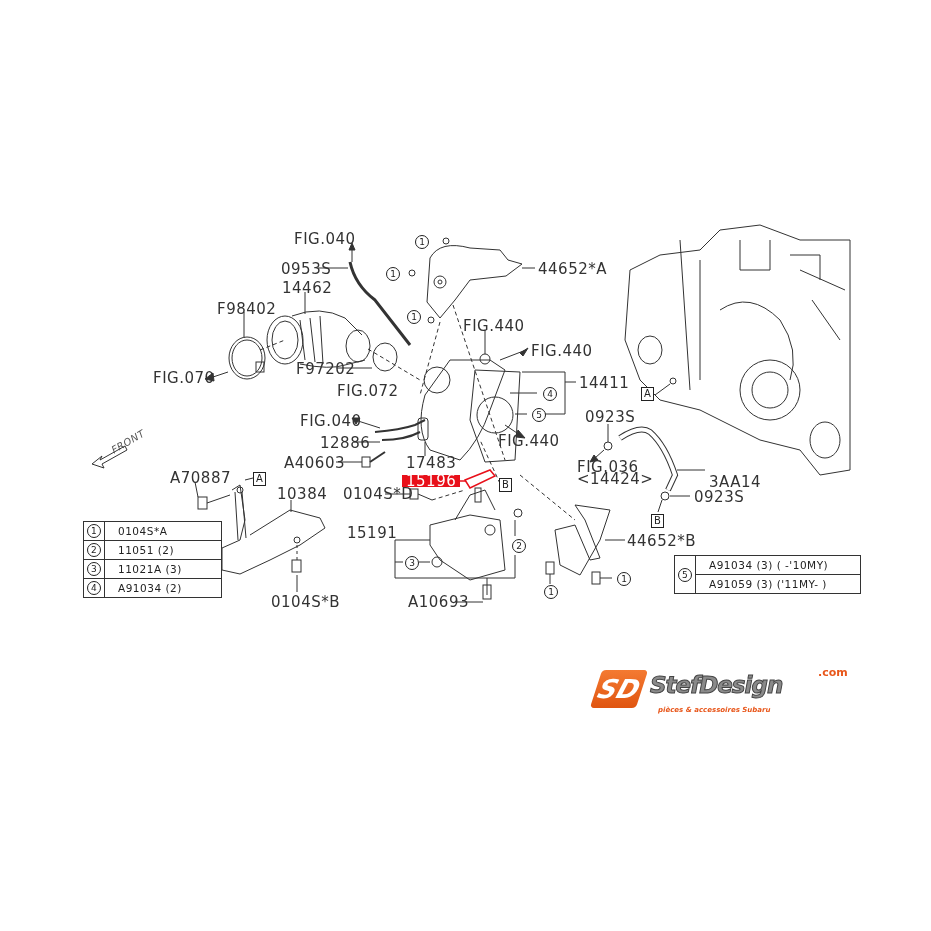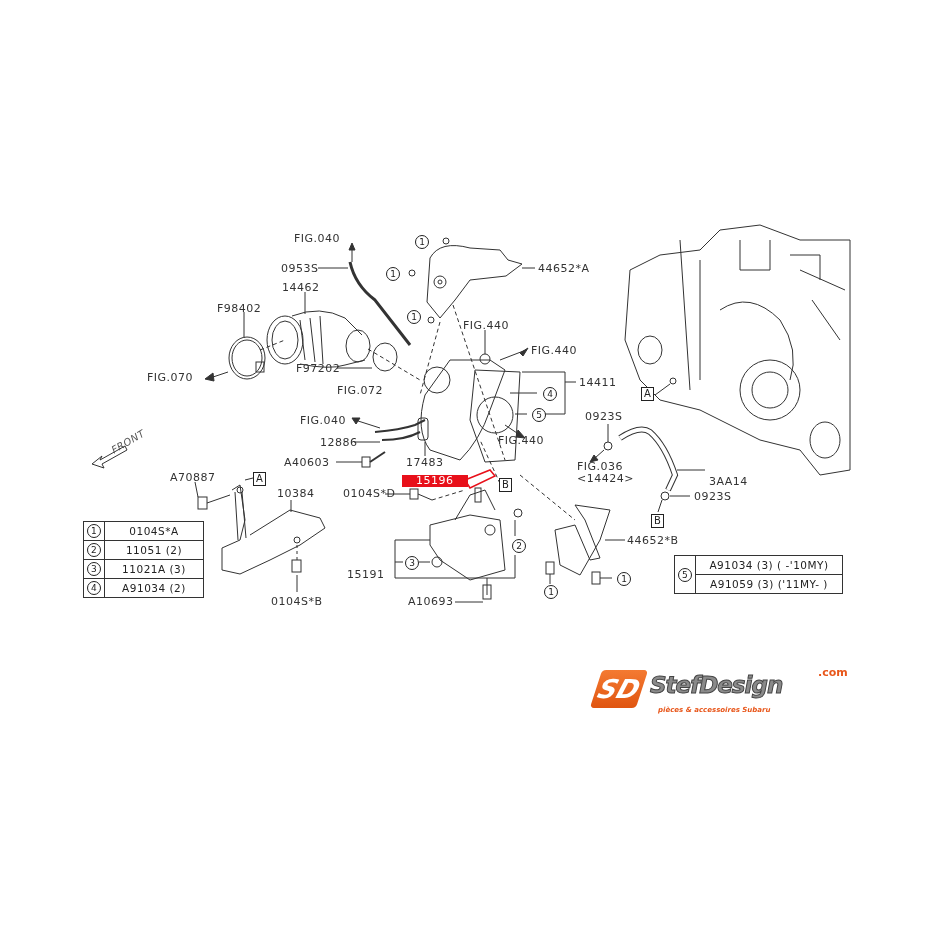--- a/index.html
+++ b/index.html
@@ -1,23 +1,23 @@
 <!DOCTYPE html>
 <html><head>
 <meta charset="utf-8">
 <style>
   html,body{margin:0;padding:0;background:#fff;}
   body{width:931px;height:931px;position:relative;overflow:hidden;font-family:"DejaVu Sans",sans-serif;}
   #diagram{position:absolute;left:0;top:0;width:931px;height:931px;}
-  .lbl{position:absolute;font-family:"DejaVu Sans",sans-serif;font-size:11px;color:#333;letter-spacing:0.5px;white-space:nowrap;line-height:12px;}
-  .hl{background:#e8101a;color:#fff;padding:0 14px;}
+  .lbl{position:absolute;font-family:"DejaVu Sans",sans-serif;font-size:15px;color:#333;letter-spacing:0.5px;white-space:nowrap;line-height:12px;}
+  .hl{background:#e8101a;color:#fff;padding:0 4px;}
   .box{position:absolute;border:1px solid #222;font-size:10px;width:11px;height:12px;line-height:12px;text-align:center;color:#222;background:#fff;}
   .circ{position:absolute;border:1px solid #222;border-radius:50%;width:12px;height:12px;line-height:12px;text-align:center;font-size:9px;color:#222;background:#fff;}
   table.legend{position:absolute;border-collapse:collapse;font-size:10.5px;color:#222;letter-spacing:0.5px;}
-  table.legend td{border:1px solid #333;padding:1px 4px;height:16px;text-align:center;}
+  table.legend td{border:1px solid #333;padding:1px 13px;height:16px;}
   table.legend td.n{width:16px;text-align:center;padding:0 2px;}
   .ncirc{display:inline-block;border:1px solid #222;border-radius:50%;width:12px;height:12px;line-height:12px;text-align:center;font-size:9px;}
   #logo{position:absolute;left:596px;top:668px;width:260px;height:52px;}
   #logo .mark{position:absolute;left:0;top:2px;width:46px;height:38px;background:linear-gradient(#f47a32,#e05510);transform:skewX(-18deg);border-radius:4px;color:#fff;font-weight:bold;font-style:italic;font-size:26px;line-height:38px;text-align:center;font-family:"DejaVu Sans",sans-serif;}
   #logo .word{position:absolute;left:54px;top:4px;font-size:23px;font-style:italic;font-weight:bold;color:#8a8a8a;font-family:"DejaVu Sans",sans-serif;letter-spacing:-1px;-webkit-text-stroke:1px #444;}
   #logo .dom{position:absolute;left:222px;top:-2px;font-size:11px;font-weight:bold;color:#e8561a;}
   #logo .tag{position:absolute;left:62px;top:38px;font-size:7px;font-style:italic;font-weight:bold;color:#e8561a;text-align:right;}
 </style>
 </head>
 <body>
@@ -156,37 +156,37 @@
       <path d="M812 300 L840 340 M800 270 L845 290"></path>
       <circle cx="673" cy="381" r="3"></circle>
       <line x1="655" y1="395" x2="670" y2="384"></line>
     </g>
   </svg>
 
   <span class="lbl" style="left:294px;top:233px">FIG.040</span>
   <span class="lbl" style="left:281px;top:263px">0953S</span>
   <span class="lbl" style="left:282px;top:282px">14462</span>
   <span class="lbl" style="left:217px;top:303px">F98402</span>
-  <span class="lbl" style="left:147px;top:372px">FIG.070</span>
+  <span class="lbl" style="left:153px;top:372px">FIG.070</span>
   <span class="lbl" style="left:296px;top:363px">F97202</span>
   <span class="lbl" style="left:337px;top:385px">FIG.072</span>
   <span class="lbl" style="left:538px;top:263px">44652*A</span>
   <span class="lbl" style="left:463px;top:320px">FIG.440</span>
   <span class="lbl" style="left:531px;top:345px">FIG.440</span>
   <span class="lbl" style="left:579px;top:377px">14411</span>
   <span class="lbl" style="left:498px;top:435px">FIG.440</span>
   <span class="lbl" style="left:300px;top:415px">FIG.040</span>
   <span class="lbl" style="left:320px;top:437px">12886</span>
   <span class="lbl" style="left:284px;top:457px">A40603</span>
   <span class="lbl" style="left:406px;top:457px">17483</span>
   <span class="lbl hl" style="left:402px;top:475px">15196</span>
   <span class="lbl" style="left:343px;top:488px">0104S*D</span>
   <span class="lbl" style="left:170px;top:472px">A70887</span>
   <span class="lbl" style="left:277px;top:488px">10384</span>
-  <span class="lbl" style="left:347px;top:569px">15191</span>
+  <span class="lbl" style="left:347px;top:527px">15191</span>
   <span class="lbl" style="left:271px;top:596px">0104S*B</span>
   <span class="lbl" style="left:408px;top:596px">A10693</span>
   <span class="lbl" style="left:627px;top:535px">44652*B</span>
   <span class="lbl" style="left:585px;top:411px">0923S</span>
   <span class="lbl" style="left:577px;top:461px">FIG.036</span>
   <span class="lbl" style="left:577px;top:473px">&lt;14424&gt;</span>
   <span class="lbl" style="left:709px;top:476px">3AA14</span>
   <span class="lbl" style="left:694px;top:491px">0923S</span>
 
   <span class="lbl" style="left:110px;top:436px;font-size:10px;font-style:italic;transform:rotate(-30deg);color:#555">FRONT</span>

